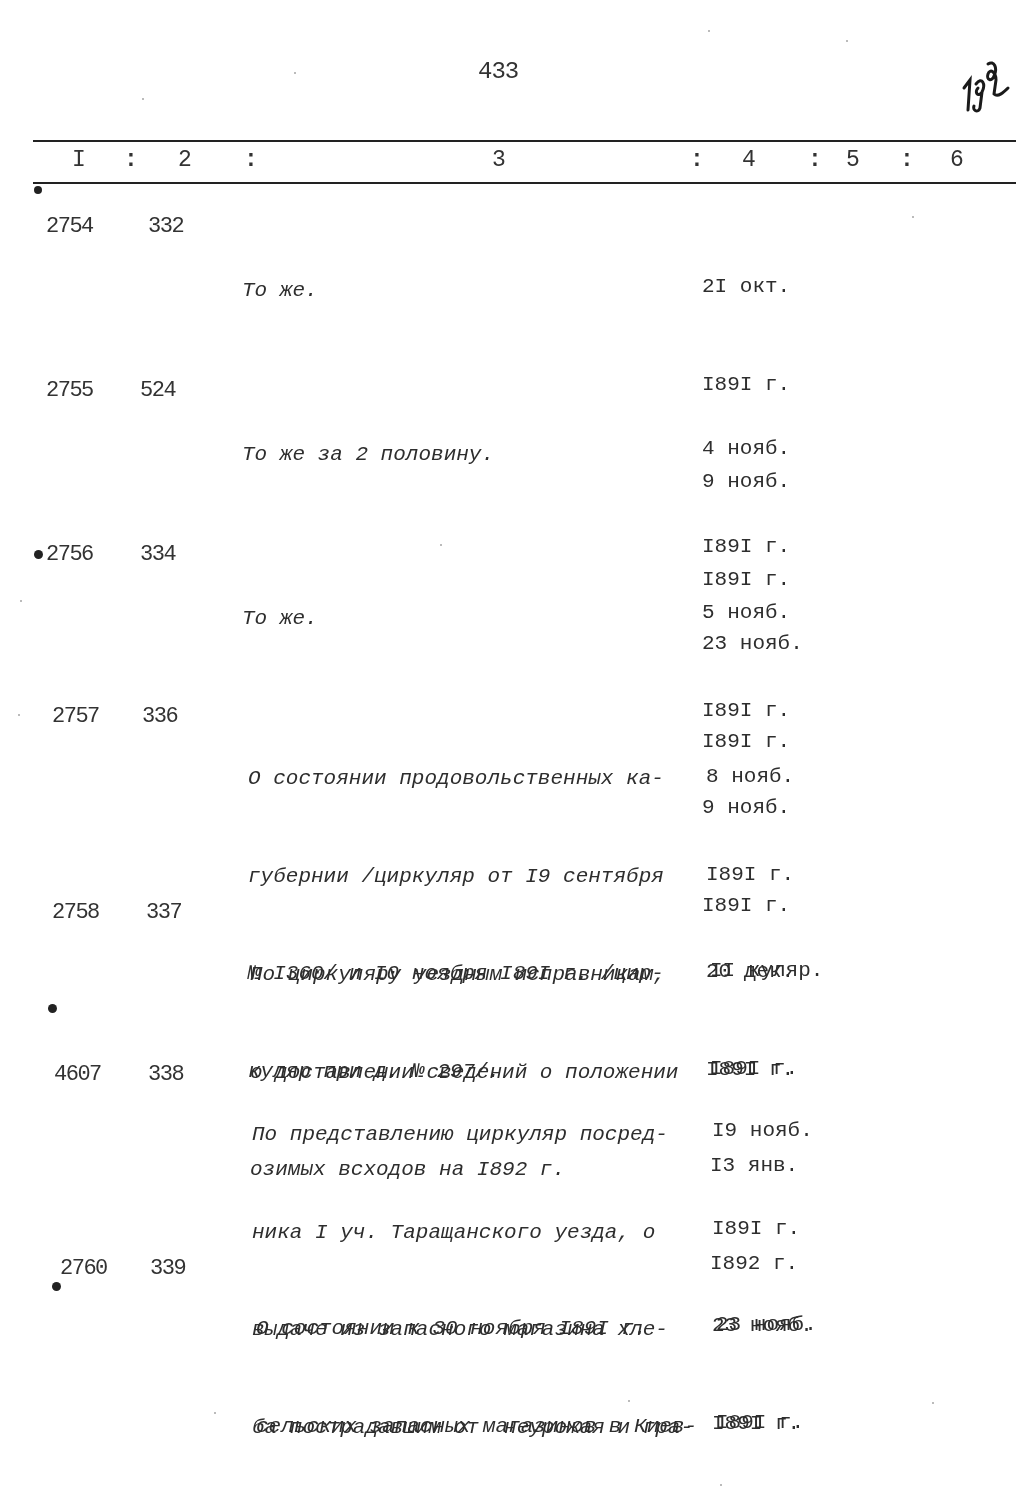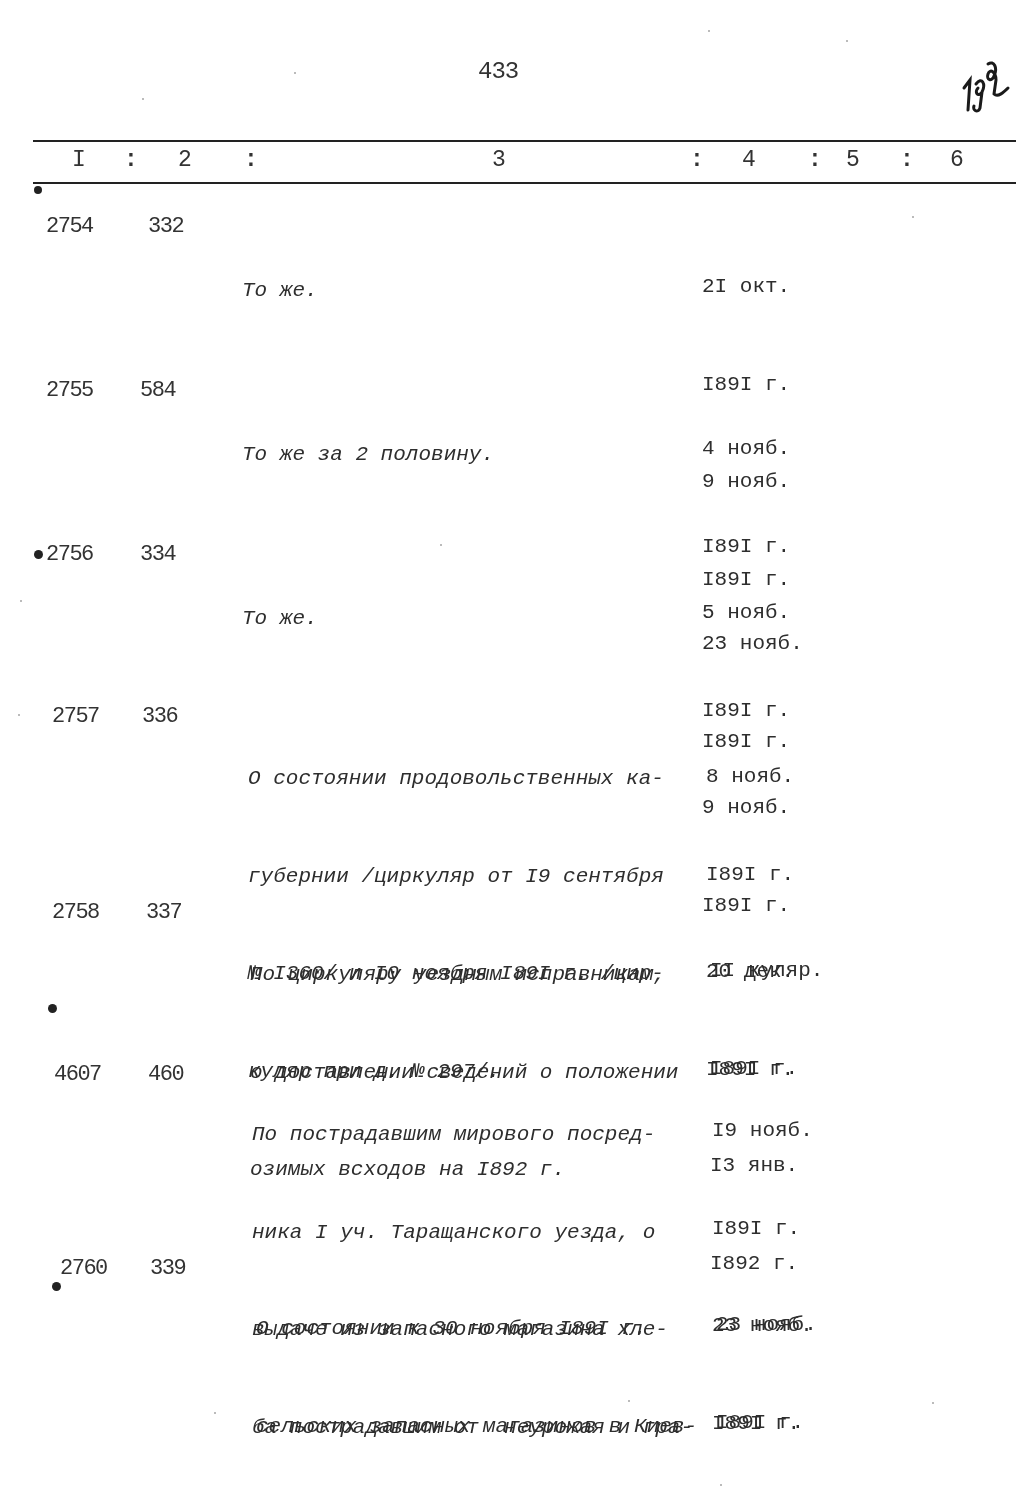--- a/index.html
+++ b/index.html
@@ -141,21 +141,21 @@
     <div class="row-dates" style="top:206px">
       <div>2I окт.</div>
       <div>I89I г.</div>
       <div>9 нояб.</div>
       <div>I89I г.</div>
     </div>
   </div>
 
   <div>
     <span class="row-inv" style="left:38px; top:378px">2755</span>
-    <span class="row-old" style="left:132px; top:378px">584</span>
+    <span class="row-old" style="left:132px; top:378px">524</span>
     <div class="row-title" style="top:374px">
       <div>То же за 2 половину.</div>
     </div>
     <div class="row-dates" style="top:368px">
       <div>4 нояб.</div>
       <div>I89I г.</div>
       <div>23 нояб.</div>
       <div>I89I г.</div>
     </div>
   </div>
@@ -204,23 +204,23 @@
       <div>II куляр.</div>
       <div>I89I г.</div>
       <div>I3 янв.</div>
       <div>I892 г.</div>
     </div>
     <span class="dot" style="left:40px; top:1004px"></span>
   </div>
 
   <div>
     <span class="row-inv" style="left:46px; top:1062px">4607</span>
-    <span class="row-old" style="left:140px; top:1062px">460</span>
+    <span class="row-old" style="left:140px; top:1062px">338</span>
     <div class="row-title" style="top:1054px; left:244px">
-      <div>По пострадавшим мирового посред-</div>
+      <div>По представлению циркуляр посред-</div>
       <div>ника I уч. Таращанского уезда, о</div>
       <div>выдаче из запасного магазина хле-</div>
       <div>ба пострадавшим от  неурожая и гра-</div>
       
     </div>
     <div class="row-dates" style="top:1050px; left:704px">
       <div>I9 нояб.</div>
       <div>I89I г.</div>
       <div>23 нояб.</div>
       <div>I89I г.</div>

